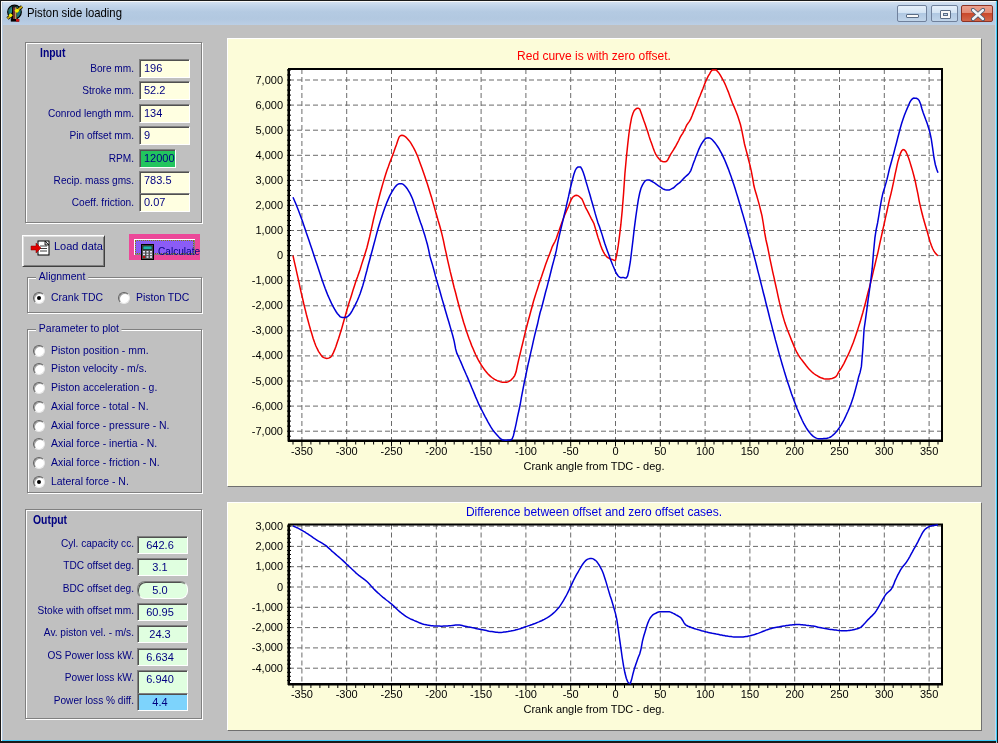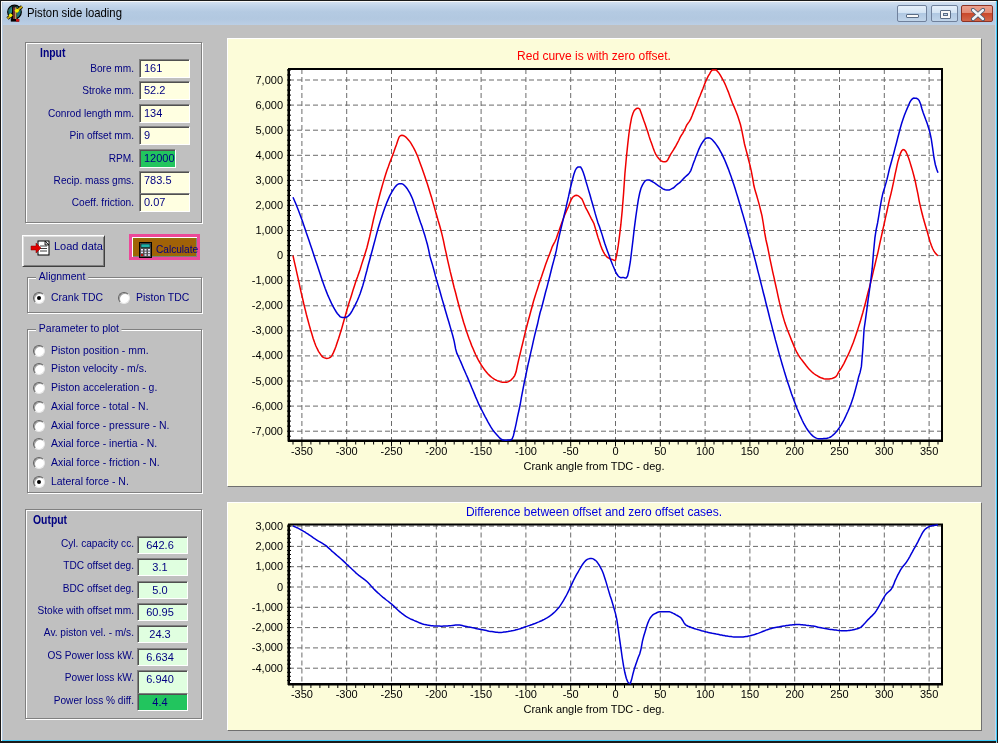--- a/index.html
+++ b/index.html
@@ -12,21 +12,21 @@
 .cbtn.close { background:linear-gradient(#eba18f 0%,#e28b75 45%,#c9492c 50%,#d3674a 100%); border-color:#8c3325; }
 .glyph { position:absolute; }
 .gb { position:absolute; border:1px solid #808080; box-shadow:inset 1px 1px 0 #ffffff, 1px 1px 0 #ffffff; }
 .gbe { position:absolute; border:1px solid #808080; box-shadow:inset 1px 1px 0 #ffffff, 1px 1px 0 #ffffff; }
 .hdr { position:absolute; font-size:13px; font-weight:bold; color:#000080; transform:scaleX(0.80); transform-origin:0 50%; }
 .lab { position:absolute; font-size:11px; color:#000080; text-align:right; transform:scaleX(0.92); transform-origin:100% 50%; white-space:nowrap; }
 .fld { position:absolute; border:1px solid; border-color:#808080 #ffffff #ffffff #808080; box-shadow:inset 1px 1px 0 #505050; }
 .fv { position:absolute; left:1px; right:1px; top:1px; bottom:1px; font-size:11px; color:#000080; line-height:14.5px; }
 .btn { position:absolute; background:#c0c0c0; border:1px solid; border-color:#ffffff #404040 #404040 #ffffff; box-shadow:inset 1px 1px 0 #dfdfdf, inset -1px -1px 0 #808080; }
 .bt { position:absolute; top:4px; font-size:11px; color:#000080; white-space:nowrap; }
-.btnD { position:absolute; border:3px solid #ec4899; background:#a16207; box-shadow:inset 1px 1px 0 #ffffff, inset -1px -1px 0 #808080; }
+.btnD { position:absolute; border:5px solid #ec4899; background:#8b5cf6; box-shadow:inset 1px 1px 0 #ffffff, inset -1px -1px 0 #808080; }
 .btnDi { position:absolute; left:1px; top:1px; right:1px; bottom:1px; border:1px dotted #808000; }
 .gblab { position:absolute; font-size:11px; color:#000080; background:#c0c0c0; padding:0 3px; transform:scaleX(0.95); transform-origin:0 50%; }
 .rad { position:absolute; width:12px; height:12px; border-radius:50%; background:#fff;
   border:1px solid; border-color:#606060 #e8e8e8 #e8e8e8 #606060; box-shadow:inset 1px 1px 0 #a0a0a0; }
 .rdot { position:absolute; left:3px; top:3px; width:4px; height:4px; border-radius:50%; background:#000; }
 .rlab { position:absolute; font-size:11px; color:#000080; transform:scaleX(0.95); transform-origin:0 50%; white-space:nowrap; }
 .panel { position:absolute; background:#fcfcd9; border:1px solid; border-color:#ffffff #6f6f6f #6f6f6f #ffffff; }
 .al { font-size:11px; fill:#000; font-family:"Liberation Sans",sans-serif; }
 .ti { font-size:12px; font-family:"Liberation Sans",sans-serif; }
 .gl { stroke:#6b6b6b; stroke-width:1; stroke-dasharray:5 3; fill:none; }
@@ -58,21 +58,21 @@
 <div class="cbtn close" style="left:961px;width:32px;">
     <svg class="glyph" style="left:9px;top:2px;" width="14" height="13" viewBox="0 0 14 13">
       <path d="M2 2 L12 11 M12 2 L2 11" stroke="#4a5a70" stroke-width="4.2" stroke-linecap="round"></path>
       <path d="M2 2 L12 11 M12 2 L2 11" stroke="#f0f4f8" stroke-width="2.4" stroke-linecap="round"></path>
     </svg>
   </div>
 <div class="gb" style="left:25px;top:42px;width:177px;height:181px;"></div>
 <div class="hdr" style="left:40px;top:45px;">Input</div>
 <div class="lab" style="left:0px;top:62px;width:134px;">Bore mm.</div>
 <div class="fld" style="left:139px;top:59px;width:51px;height:19px;background:#ffffe1;">
-    <div class="fv" style="padding-left:3px;">161</div>
+    <div class="fv" style="padding-left:3px;">196</div>
   </div>
 <div class="lab" style="left:0px;top:84px;width:134px;">Stroke mm.</div>
 <div class="fld" style="left:139px;top:81px;width:51px;height:19px;background:#ffffe1;">
     <div class="fv" style="padding-left:3px;">52.2</div>
   </div>
 <div class="lab" style="left:0px;top:107px;width:134px;">Conrod length mm.</div>
 <div class="fld" style="left:139px;top:104px;width:51px;height:19px;background:#ffffe1;">
     <div class="fv" style="padding-left:3px;">134</div>
   </div>
 <div class="lab" style="left:0px;top:129px;width:134px;">Pin offset mm.</div>
@@ -154,41 +154,41 @@
 <div class="hdr" style="left:33px;top:512px;">Output</div>
 <div class="lab" style="left:0px;top:537px;width:134px;">Cyl. capacity cc.</div>
 <div class="fld" style="left:137px;top:536px;width:51px;height:18px;background:#e0ffe0;">
     <div class="fv" style="text-align:center;padding-right:5px;">642.6</div>
   </div>
 <div class="lab" style="left:0px;top:559px;width:134px;">TDC offset deg.</div>
 <div class="fld" style="left:137px;top:558px;width:51px;height:18px;background:#e0ffe0;">
     <div class="fv" style="text-align:center;padding-right:5px;">3.1</div>
   </div>
 <div class="lab" style="left:0px;top:582px;width:134px;">BDC offset deg.</div>
-<div class="fld" style="left:137px;top:581px;width:51px;height:18px;background:#e0ffe0;">
+<div class="fld" style="left:137px;top:581px;width:51px;height:18px;background:#e0ffe0;border-radius:8px;">
     <div class="fv" style="text-align:center;padding-right:5px;">5.0</div>
   </div>
 <div class="lab" style="left:0px;top:604px;width:134px;">Stoke with offset mm.</div>
 <div class="fld" style="left:137px;top:603px;width:51px;height:18px;background:#e0ffe0;">
     <div class="fv" style="text-align:center;padding-right:5px;">60.95</div>
   </div>
 <div class="lab" style="left:0px;top:626px;width:134px;">Av. piston vel. - m/s.</div>
 <div class="fld" style="left:137px;top:625px;width:51px;height:18px;background:#e0ffe0;">
     <div class="fv" style="text-align:center;padding-right:5px;">24.3</div>
   </div>
 <div class="lab" style="left:0px;top:649px;width:134px;">OS Power loss kW.</div>
 <div class="fld" style="left:137px;top:648px;width:51px;height:18px;background:#e0ffe0;">
     <div class="fv" style="text-align:center;padding-right:5px;">6.634</div>
   </div>
 <div class="lab" style="left:0px;top:671px;width:134px;">Power loss kW.</div>
 <div class="fld" style="left:137px;top:670px;width:51px;height:30px;background:#e0ffe0;">
     <div class="fv" style="text-align:center;padding-right:5px;">6.940</div>
   </div>
 <div class="lab" style="left:0px;top:694px;width:134px;">Power loss % diff.</div>
-<div class="fld" style="left:137px;top:693px;width:51px;height:18px;background:#22c55e;">
+<div class="fld" style="left:137px;top:693px;width:51px;height:18px;background:#7dd3fc;">
     <div class="fv" style="text-align:center;padding-right:5px;">4.4</div>
   </div>
 <div class="panel" style="left:227px;top:38px;width:755px;height:449px;"><svg width="755" height="449" viewBox="0 0 755 449">
       <rect x="61" y="30" width="653" height="371.5" fill="#ffffff"></rect>
       <line x1="73.9" y1="30" x2="73.9" y2="401.5" class="gl"></line>
       <line x1="118.7" y1="30" x2="118.7" y2="401.5" class="gl"></line>
       <line x1="163.5" y1="30" x2="163.5" y2="401.5" class="gl"></line>
       <line x1="208.3" y1="30" x2="208.3" y2="401.5" class="gl"></line>
       <line x1="253.1" y1="30" x2="253.1" y2="401.5" class="gl"></line>
       <line x1="297.9" y1="30" x2="297.9" y2="401.5" class="gl"></line>

